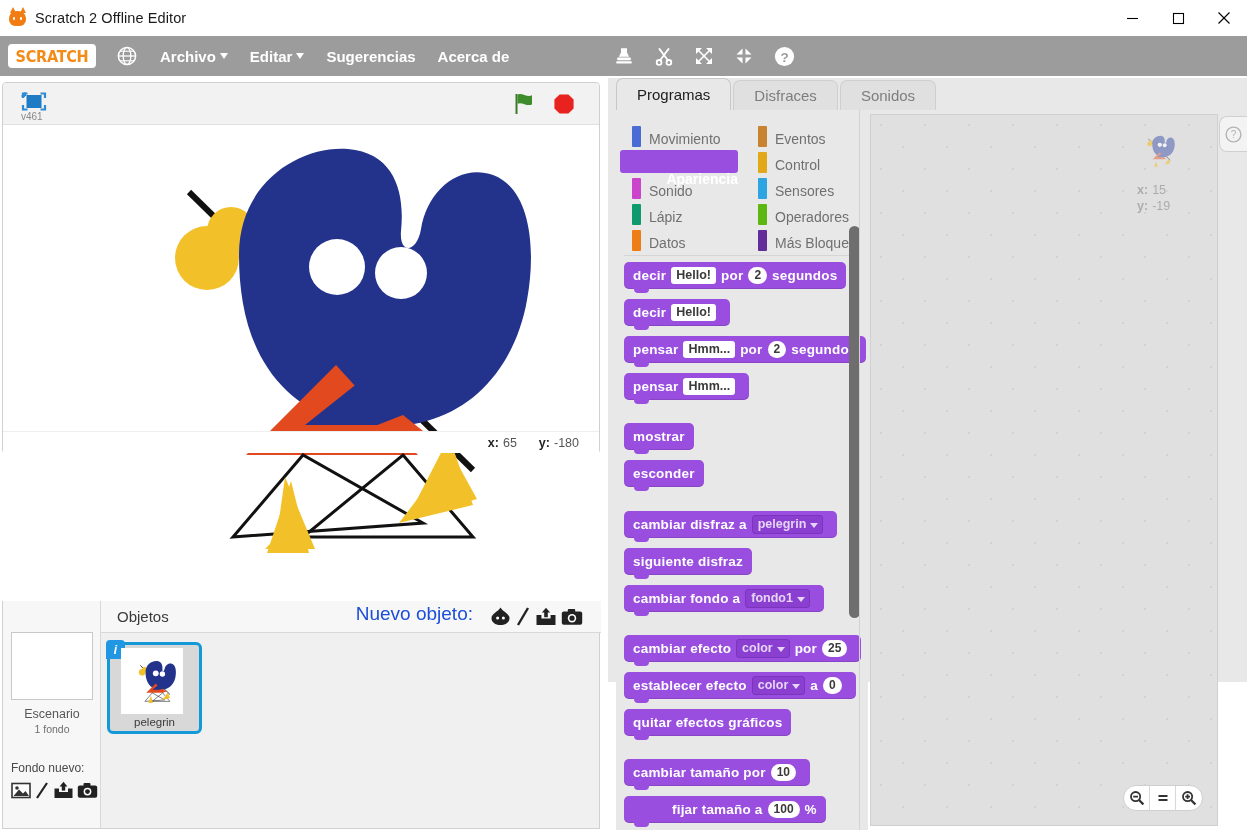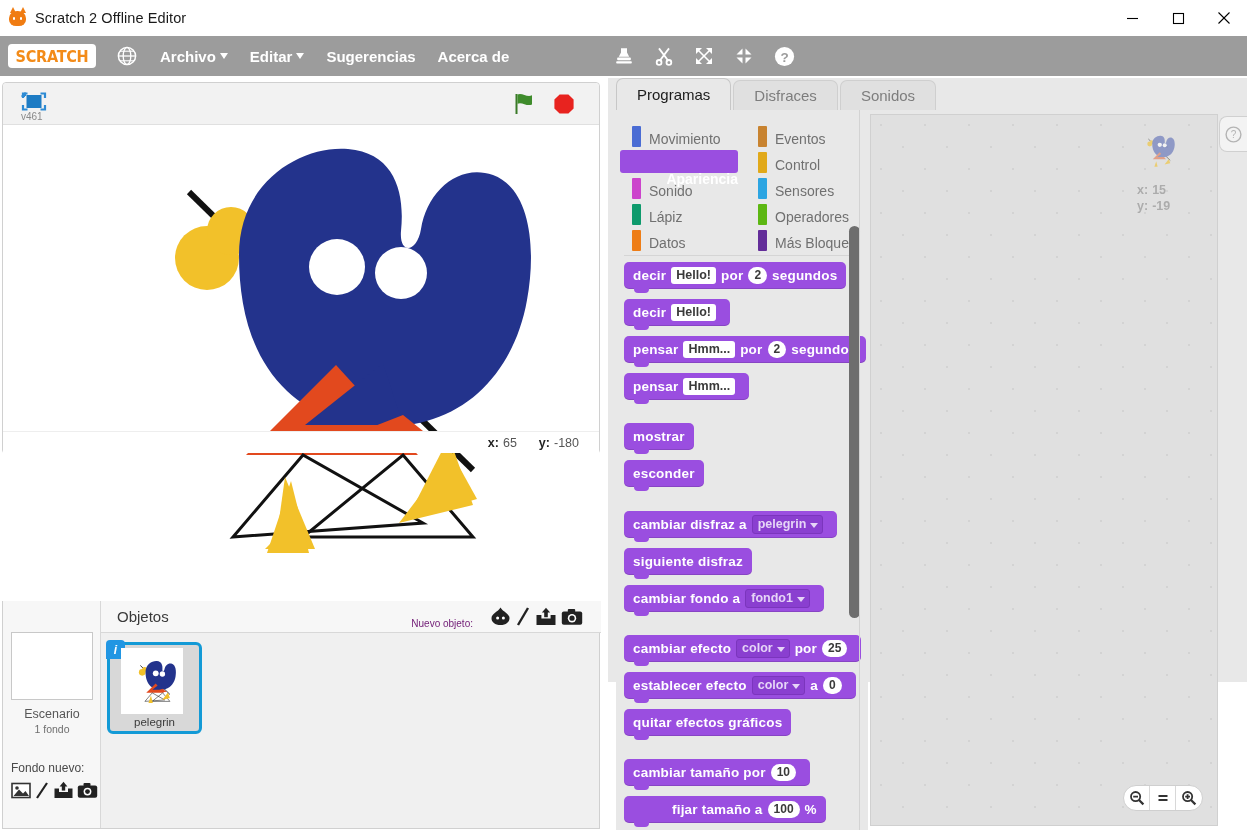--- a/index.html
+++ b/index.html
@@ -124,21 +124,21 @@
   .fondo-nuevo {
     position: absolute; left: 8px; top: 160px; font-size: 12px; color: #4a4a4a;
   }
   .fondo-icons { position: absolute; left: 8px; top: 180px; display: flex; align-items: center; gap: 3px; }
 
   .objetos-head {
     position: absolute; left: 98px; top: 0; width: 500px; height: 32px;
     background: #f7f7f7; border-bottom: 1px solid #d8d8d8;
   }
   .objetos-title { position: absolute; left: 16px; top: 7px; font-size: 15px; color: #3a3a3a; }
-  .nuevo-objeto { position: absolute; right: 128px; top: 17px; font-size: 10px; color: #701a75; }
+  .nuevo-objeto { position: absolute; right: 128px; top: 2px; font-size: 19px; color: #1d4ed8; }
   .nuevo-icons { position: absolute; right: 18px; top: 5px; display: flex; align-items: center; gap: 4px; }
 
   .sprite-list { position: absolute; left: 98px; top: 32px; width: 500px; height: 196px; }
   .sprite-card {
     position: absolute; left: 6px; top: 9px; width: 95px; height: 92px;
     background: #d8d8d8; border: 3px solid #139ad6; border-radius: 6px;
   }
   .sprite-card .thumb {
     position: absolute; left: 11px; top: 3px; width: 62px; height: 66px;
     background: #ffffff; overflow: hidden;
@@ -242,21 +242,21 @@
       radial-gradient(circle, #d3d3d3 1px, transparent 1.2px);
     background-size: 44px 44px, 44px 44px;
     background-position: 10px 10px, 32px 32px;
   }
   .watermark {
     position: absolute; right: 14px; top: 8px; width: 92px; text-align: center;
     opacity: 0.6;
   }
   .wm-thumb { width: 46px; height: 55px; margin: 0 auto; }
   .wm-coords { font-size: 12.5px; color: #8a8a8a; font-weight: bold; text-align: left; padding-left: 22px; line-height: 16px; margin-top: 4px; }
-  .wm-coords span { font-weight: bold; margin-left: 4px; }
+  .wm-coords span { font-weight: normal; margin-left: 4px; }
   .zoom-ctrls {
     position: absolute; right: 14px; bottom: 14px; display: flex;
     background: #ffffff; border-radius: 14px; overflow: hidden;
     border: 1px solid #cfcfcf;
   }
   .zoom-btn {
     width: 26px; height: 24px; display: flex; align-items: center; justify-content: center;
     border-right: 1px solid #d8d8d8;
   }
   .zoom-btn:last-child { border-right: none; }

